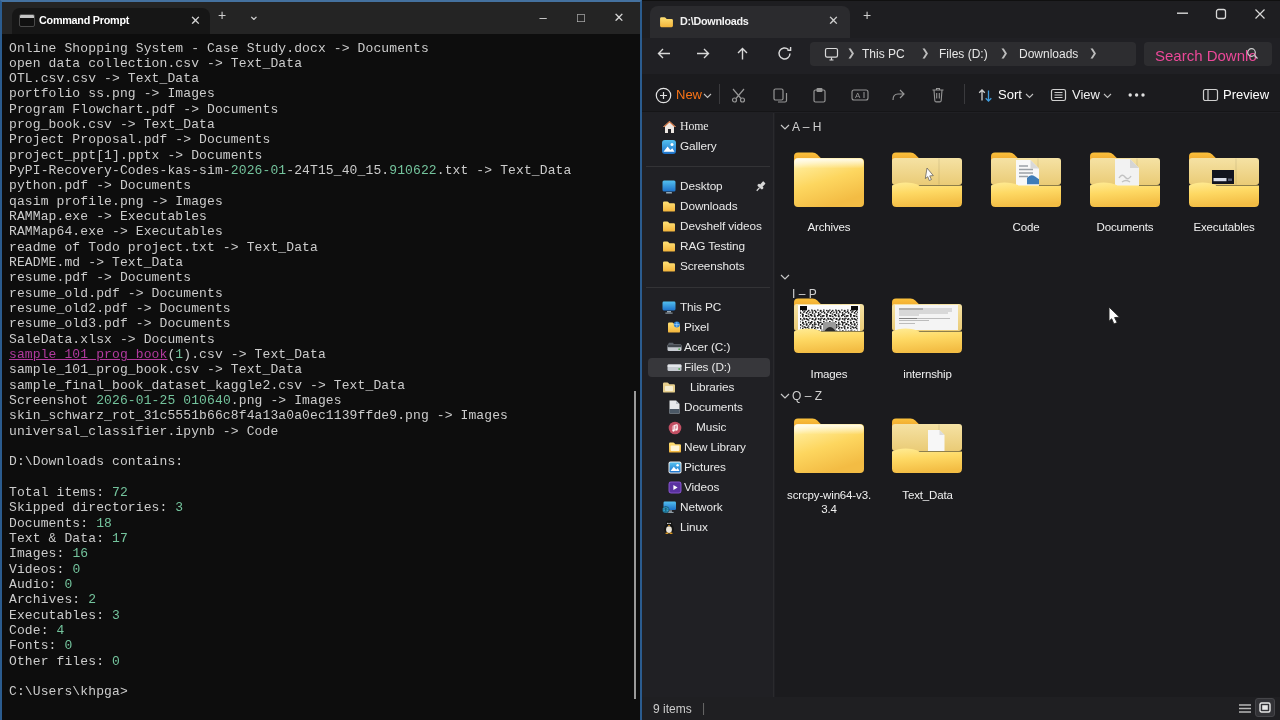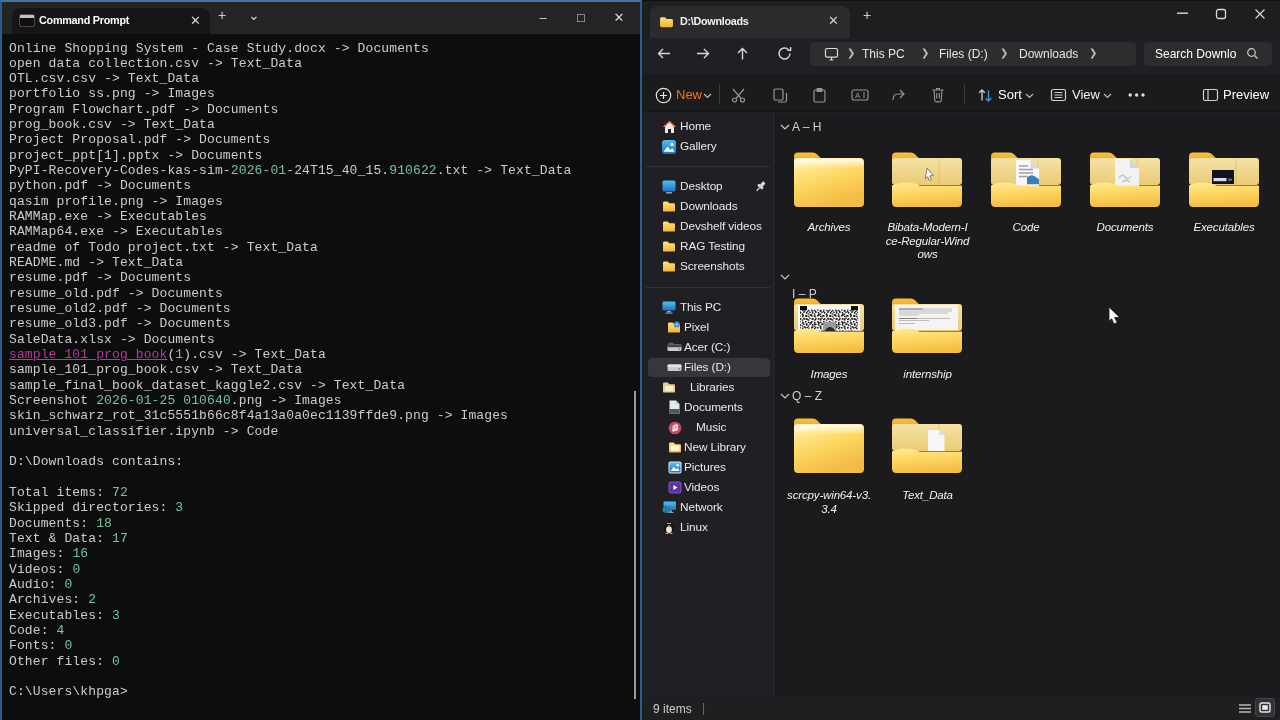--- a/index.html
+++ b/index.html
@@ -30,21 +30,21 @@
   #exp-tab .tx { position:absolute; left:178px; top:7px; font-size:13px; color:#d0d0d0; }
   #exp-addr { position:absolute; left:0; top:38px; width:100%; height:36px; background:#202024; }
   #crumbbox { position:absolute; left:168px; top:42px; width:326px; height:24px; background:#2d2d30; border-radius:4px; color:#e2e2e2; font-size:12px; }
   #searchbox { position:absolute; left:502px; top:42px; width:128px; height:24px; background:#2d2d30; border-radius:4px; color:#cfcfcf; font-size:12px; }
   #exp-tool { position:absolute; left:0; top:74px; width:100%; height:38px; background:#1b1b1e; border-bottom:1px solid #151517; }
   #navpane { position:absolute; left:0; top:113px; width:132px; height:584px; background:#202024; }
   #content { position:absolute; left:133px; top:113px; width:505px; height:584px; background:#1b1b1e; }
   #statusbar { position:absolute; left:0; top:697px; width:100%; height:23px; background:#1f1f22; font-size:12px; color:#cccccc; }
   .navitem { position:absolute; font-size:11.8px; letter-spacing:-0.1px; color:#e8e8e8; white-space:nowrap; }
   .grouphdr { position:absolute; font-size:12px; color:#d0d0d0; }
-  .tile { position:absolute; width:98px; text-align:center;font-style:italic; }
+  .tile { position:absolute; width:98px; text-align:center; }
   .lbl { font-size:11.5px; letter-spacing:-0.15px; line-height:13.6px; color:#f0f0f0; white-space:nowrap; width:98px; text-align:center; }
 </style>
 </head>
 <body>
 <svg width="0" height="0" style="position:absolute">
   <defs>
     <linearGradient id="gcl" x1="0" y1="0" x2="0.45" y2="1">
       <stop offset="0" stop-color="#FFF8D4"></stop>
         <stop offset="0.22" stop-color="#FFE88E"></stop>
       <stop offset="0.55" stop-color="#FDD65F"></stop>
@@ -130,21 +130,21 @@
       <path d="M5.5 13 h4 M7.5 10.5 v2" stroke="#dadada" stroke-width="1.2"></path>
     </svg>
   <div class="abs" style="left:205px;top:47px;color:#bdbdbd;font-size:10px;">❯</div>
   <div class="abs" style="left:220px;top:47px;color:#e6e6e6;font-size:12px;">This PC</div>
   <div class="abs" style="left:279px;top:47px;color:#bdbdbd;font-size:10px;">❯</div>
   <div class="abs" style="left:297px;top:47px;color:#e6e6e6;font-size:12px;">Files (D:)</div>
   <div class="abs" style="left:358px;top:47px;color:#bdbdbd;font-size:10px;">❯</div>
   <div class="abs" style="left:377px;top:47px;color:#e6e6e6;font-size:12px;">Downloads</div>
   <div class="abs" style="left:447px;top:47px;color:#bdbdbd;font-size:10px;">❯</div>
   <div id="searchbox"></div>
-  <div class="abs" style="left:513px;top:47px;color:#ffffff;font-size:12px;">Search Downlo</div>
+  <div class="abs" style="left:513px;top:47px;color:#ec4899;font-size:15px;">Search Downlo</div>
   <svg class="abs" style="left:604px;top:47px;" width="13" height="13">
       <circle cx="5.5" cy="5.5" r="3.8" fill="none" stroke="#cfcfcf" stroke-width="1.2"></circle>
       <path d="M8.5 8.5 L11.5 11.5" stroke="#cfcfcf" stroke-width="1.2"></path>
     </svg>
 
   <div id="exp-tool"></div>
   <svg class="abs" style="left:13px;top:87px;" width="17" height="17">
       <circle cx="8.5" cy="8.5" r="7.2" fill="none" stroke="#e4e4e4" stroke-width="1.2"></circle>
       <path d="M8.5 5 v7 M5 8.5 h7" stroke="#e4e4e4" stroke-width="1.2"></path>
     </svg>
@@ -203,21 +203,21 @@
       <rect x="1.5" y="1.5" width="14" height="11" rx="1.8" fill="none" stroke="#cfcfcf" stroke-width="1.2"></rect>
       <path d="M6 1.5 V12.5" stroke="#cfcfcf" stroke-width="1.2"></path>
     </svg>
   <div class="abs" style="left:581px;top:87px;color:#ffffff;font-size:13px;">Preview</div>
 
   <div id="navpane">
     <svg class="abs" style="left:20px;top:7px;" width="15" height="14">
         <path d="M7.5 1 L14 7 H12 V13 H9 V9 H6 V13 H3 V7 H1 Z" fill="#ece7e2"></path>
         <path d="M7.5 1 L1 7 H2.6 L7.5 2.6 L12.4 7 H14 Z" fill="#cf6b35"></path>
       </svg>
-    <div class="navitem" style="left:38px;top:6px;">Home</div>
+    <div class="navitem" style="left:38px;top:6px;font-family:Liberation Serif, serif;">Home</div>
     <svg class="abs" style="left:20px;top:27px;" width="14" height="14">
         <rect width="14" height="14" rx="3" fill="url(#gblue)"></rect>
         <circle cx="10" cy="4.6" r="1.5" fill="#fff"></circle>
         <path d="M1.5 11.8 L5.6 6.6 L8.4 10 L10.3 8.2 L12.5 11.8 Z" fill="#fff"></path>
       </svg>
     <div class="navitem" style="left:38px;top:26px;">Gallery</div>
     <div class="abs" style="left:4px;top:53px;width:124px;height:1px;background:#333336;"></div>
     <svg class="abs" style="left:20px;top:67px;" width="14" height="14">
         <rect x="0.5" y="0.5" width="13" height="11" rx="1.5" fill="url(#gblue)"></rect>
         <rect x="4" y="12" width="6" height="1.6" rx="0.7" fill="#8fa8b8"></rect>
@@ -343,21 +343,20 @@
     </svg>
     <div class="tile lbl abs" style="left:5px;top:108px;">Archives</div>
 
     <svg class="abs" style="left:116px;top:38px;" width="72" height="56" viewBox="0 0 72 56">
       <path d="M1 5.5 Q1 1.5 5 1.5 h14.5 q2.8 0 4.8 2 l7.6 7.8 H1 z" fill="url(#gtab)"></path>
       <rect x="1" y="7" width="70" height="27" rx="3" fill="url(#gbk)"></rect>
         <path d="M48 7.5 v26" stroke="#00000018" stroke-width="1"></path>
       <path d="M36 17 L42.3 24.6 L38.7 24.9 L40.4 28.6 L38.2 29.5 L36.8 25.7 L34.3 27.6 Z" fill="#fcfcfc" stroke="#6a645a" stroke-width="0.8"></path>
       <path d="M1 34.5 C7 31.3 15 30.8 22 32.2 q4 0.8 6.5 2.2 H71 V51.5 q0 4.5 -4.5 4.5 H5.5 Q1 56 1 51.5 z" fill="url(#gfr)"></path>
     </svg>
-    <div class="tile lbl abs" style="left:103.5px;top:108px;">Bibata-Modern-I<br>ce-Regular-Wind<br>ows</div>
 
     <svg class="abs" style="left:215px;top:38px;" width="72" height="56" viewBox="0 0 72 56">
       <path d="M1 5.5 Q1 1.5 5 1.5 h14.5 q2.8 0 4.8 2 l7.6 7.8 H1 z" fill="url(#gtab)"></path>
       <rect x="1" y="7" width="70" height="27" rx="3" fill="url(#gbk)"></rect>
         <path d="M48 7.5 v26" stroke="#00000018" stroke-width="1"></path>
       <path d="M26 9 h14.5 l8.5 8.5 V35 H26 Z" fill="#f8f8f8"></path>
       <path d="M40.5 9 l8.5 8.5 h-8.5 z" fill="#d8d8d8"></path>
       <path d="M29 15 h9 M29 18.5 h14 M29 22 h14 M29 25.5 h9" stroke="#9aa0a6" stroke-width="1.6"></path>
       <path d="M37 27 q3.5 -4.5 8 -1.5 l4 2.8 v5 h-12 z" fill="#3e7cb8"></path>
       <path d="M1 34.5 C7 31.3 15 30.8 22 32.2 q4 0.8 6.5 2.2 H71 V51.5 q0 4.5 -4.5 4.5 H5.5 Q1 56 1 51.5 z" fill="url(#gfr)"></path>

